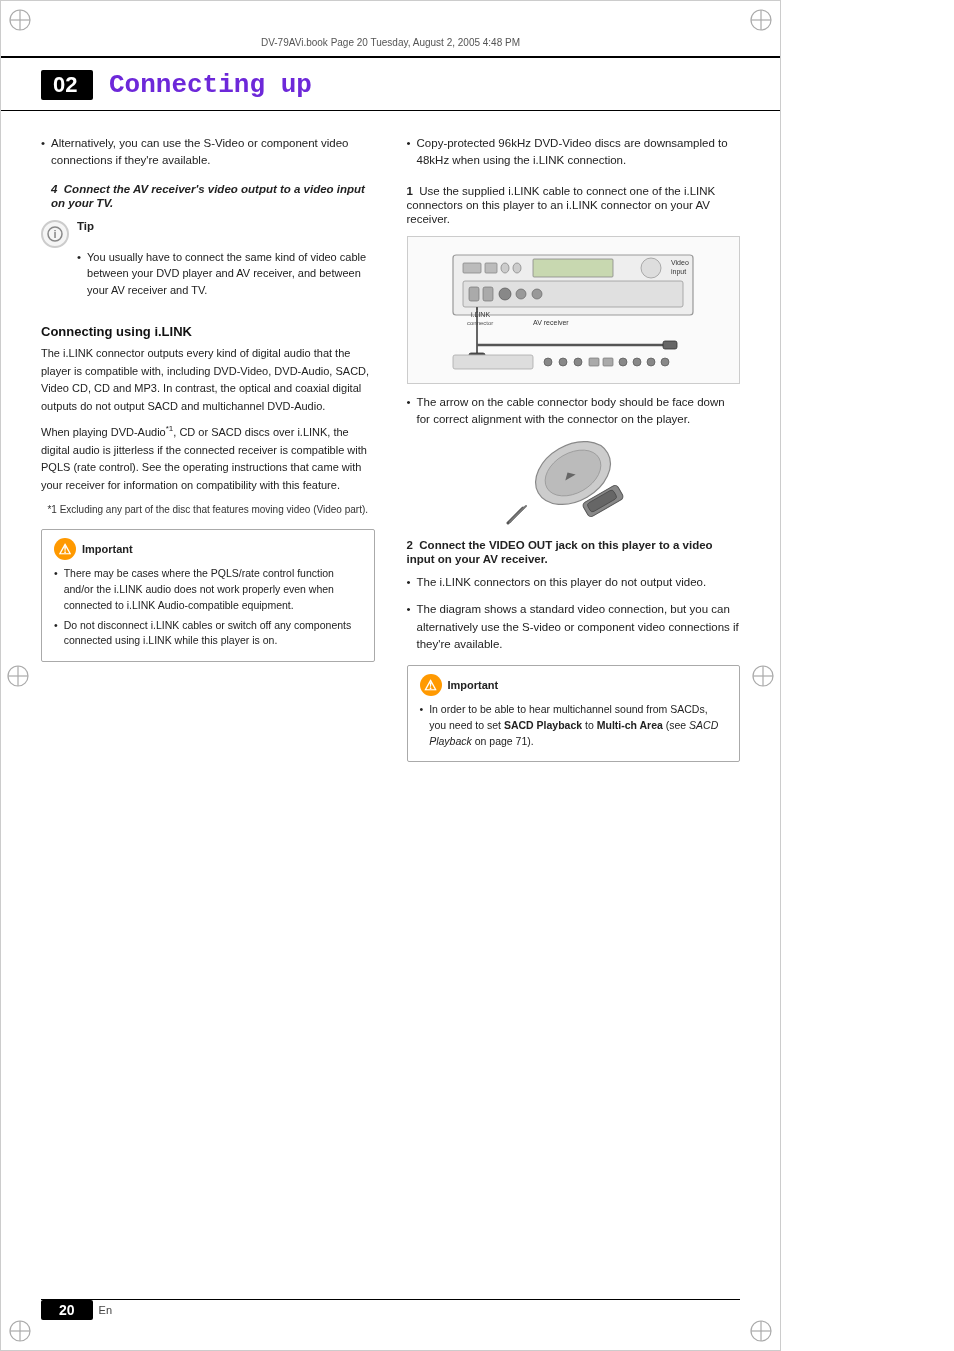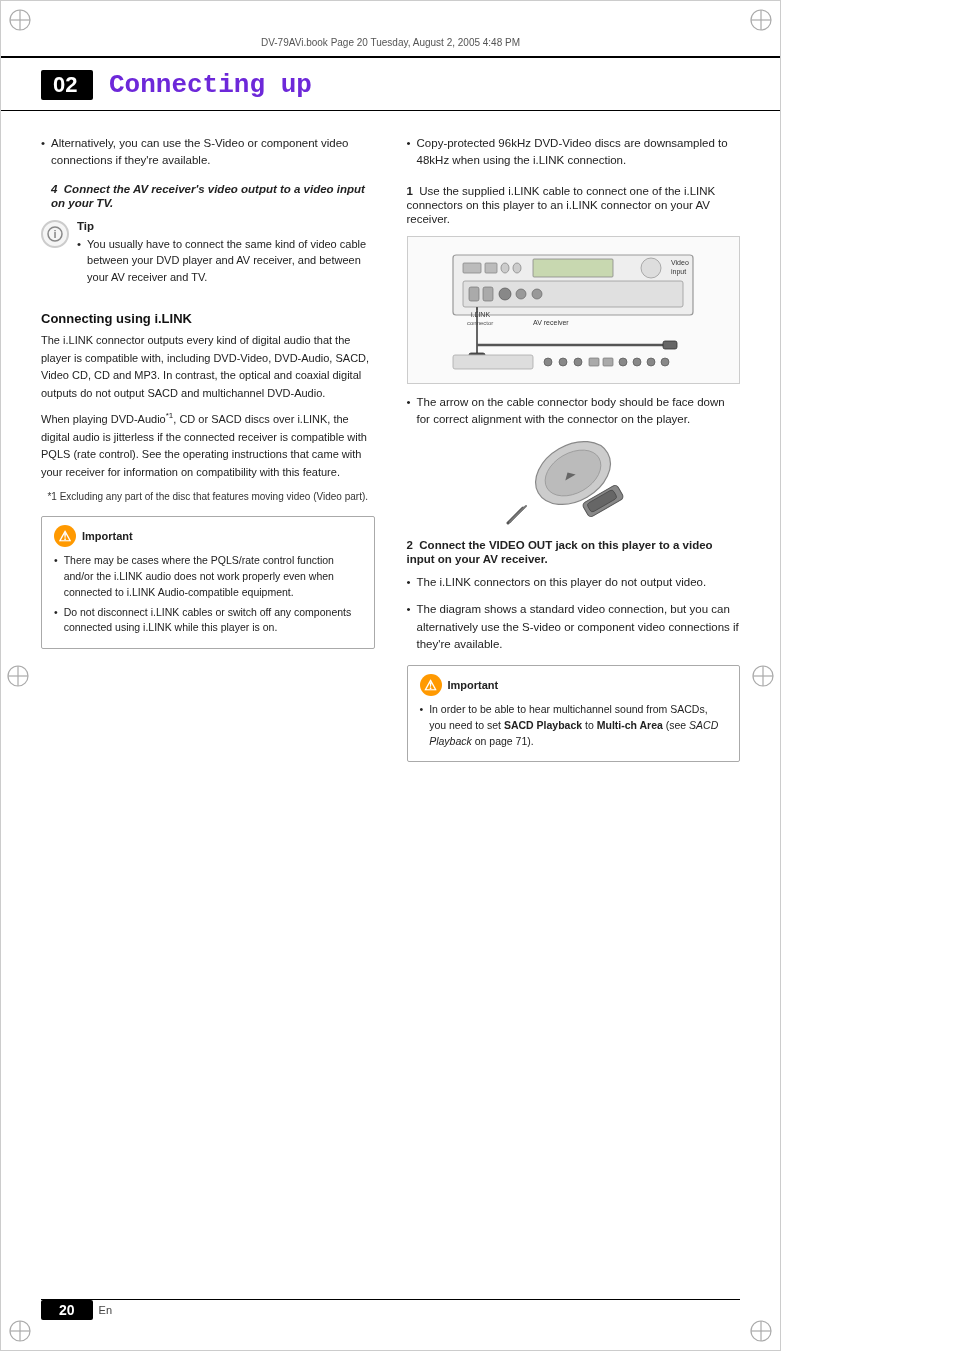--- a/index.html
+++ b/index.html
@@ -102,21 +102,21 @@
       display: flex;
       align-items: center;
       justify-content: center;
       font-size: 14px;
       color: #666;
       background: #f5f5f5;
     }
     .tip-label {
       font-weight: bold;
       font-size: 11.5px;
-      margin-bottom: 4px;
+      margin-bottom: 17px;
     }
     .tip-content {
       font-size: 11px;
       line-height: 1.5;
     }
 
     
     .section-heading {
       font-size: 13px;
       font-weight: bold;

